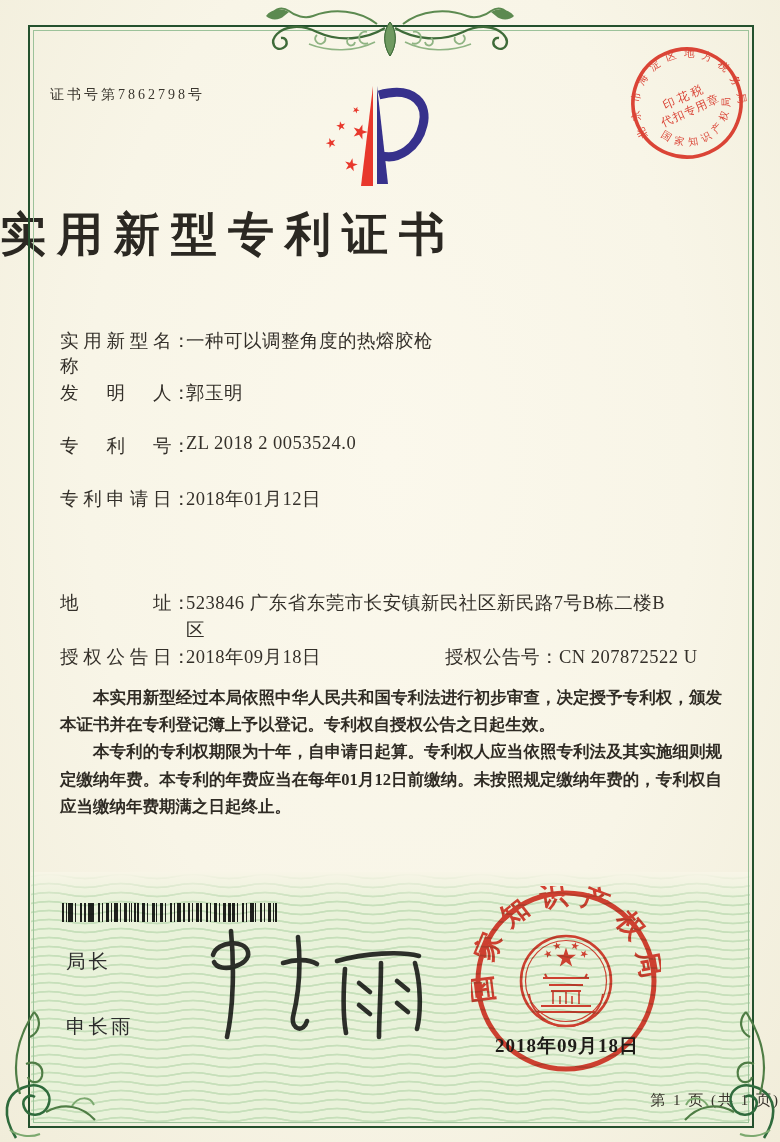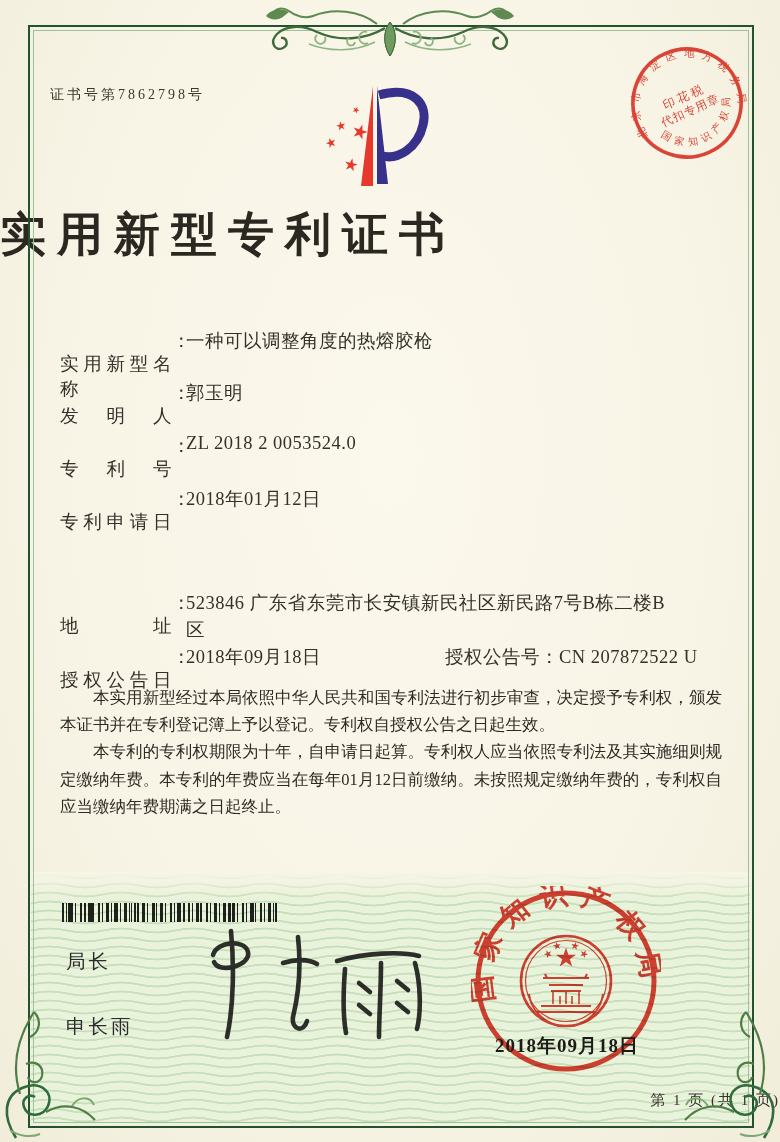--- a/index.html
+++ b/index.html
@@ -15,28 +15,28 @@
   }
   .abs{position:absolute;}
   
   .border-outer{left:28px; top:25px; width:722px; height:1099px; border:2.6px solid var(--green-dark); z-index:6; pointer-events:none;}
   .border-inner{position:absolute; inset:3px; border:1.3px solid var(--green-light);}
   
   .cert-no{left:50px; top:86px; font-size:14px; letter-spacing:3px; color:#3a362e; z-index:3;}
   .title{left:0; right:0; top:204px; font-size:46px; font-weight:bold; letter-spacing:11px; color:#2b2822; z-index:3;}
   
   .row{left:60px; width:672px; font-size:18.5px; color:#34302a; z-index:3; letter-spacing:0.5px;}
-  .flabel{display:inline-block; width:112px; text-align:justify; text-align-last:justify; vertical-align:top;margin-top:23px;}
+  .flabel{display:inline-block; width:112px; text-align:justify; text-align-last:justify; vertical-align:top;}
   .colon{display:inline-block; width:14px; vertical-align:top;}
   .fval{display:inline-block; vertical-align:top; max-width:540px;}
   .addr-wrap{display:inline-block; vertical-align:top; width:545px; line-height:27px;}
   .row-inline{position:absolute; top:0; white-space:nowrap;}
   
   .body-text{left:60px; top:684px; width:662px; font-size:16.5px; line-height:27.2px; text-align:justify; z-index:3;}
-  .body-text p{margin:0; text-indent:2em;}
+  .body-text p{margin:0; text-indent:2em;font-weight:bold;}
   
   .green-panel{left:31px; top:872px; width:719px; height:252px; z-index:1; overflow:hidden;}
   .panel-fade{position:absolute; left:0; top:0; width:100%; height:28px;
     background:linear-gradient(to bottom, var(--paper), rgba(248,245,231,0)); }
   
   .barcode{left:62px; top:903px; width:216px; height:19px; z-index:3; mix-blend-mode:multiply;
     background-image:
       repeating-linear-gradient(90deg,#222 0 2px,transparent 2px 4px,#222 4px 5px,transparent 5px 8px,#222 8px 11px,transparent 11px 13px,#222 13px 14px,transparent 14px 18px),
       repeating-linear-gradient(90deg,#222 0 1px,transparent 1px 6px,#222 6px 8px,transparent 8px 23px);
   }

